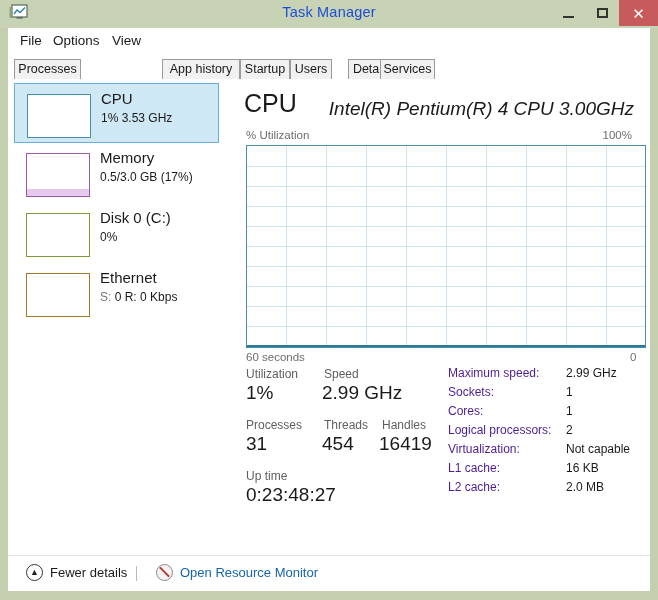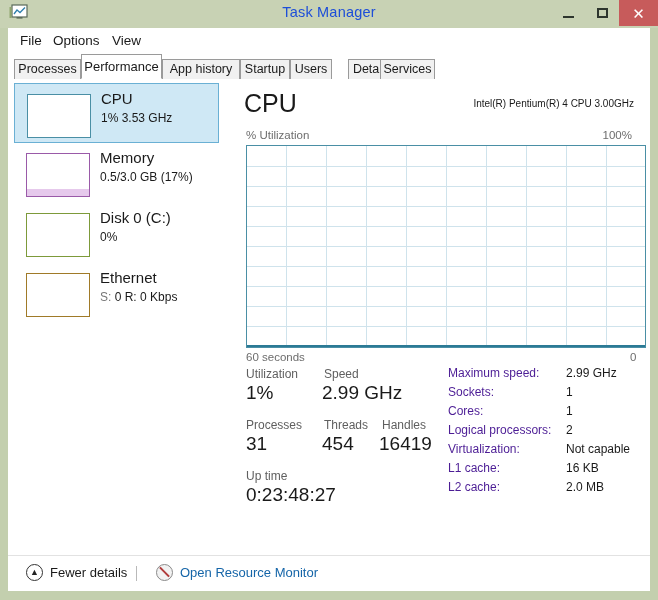--- a/index.html
+++ b/index.html
@@ -188,23 +188,24 @@
   }
   #cpu-heading {
     position: absolute;
     left: 18px; top: 10px;
     font-size: 25px;
     color: #1a1a1a;
   }
   #cpu-model {
     position: absolute;
     right: 16px; top: 19px;
-    font-size: 10px;
-    color: #1a1a1a;
-    white-space: nowrap;
+    font-size: 19px;
+    color: #1a1a1a;
+    white-space: nowrap;
+    font-style: italic;
   }
   #util-label {
     position: absolute;
     left: 20px; top: 50px;
     font-size: 11.5px;
     color: #6d6d6d;
   }
   #util-max {
     position: absolute;
     right: 18px; top: 50px;
@@ -371,21 +372,20 @@
   <div id="client">
 
     <div id="menubar">
       <div class="menu-item" style="left:12px">File</div>
       <div class="menu-item" style="left:45px">Options</div>
       <div class="menu-item" style="left:104px">View</div>
     </div>
 
     <div id="tabstrip">
       <div class="tab" style="left:6px;   width:67px;">Processes</div>
-      <div class="tab active" style="left:73px;  width:81px;">Performance</div>
       <div class="tab" style="left:154px; width:78px;">App history</div>
       <div class="tab" style="left:232px; width:50px;">Startup</div>
       <div class="tab" style="left:282px; width:42px;">Users</div>
       <div class="tab" style="left:324px; width:48px;margin-left:16px;">Details</div>
       <div class="tab" style="left:372px; width:55px;">Services</div>
     </div>
 
     <div id="main">
 
       <div id="sidebar">

